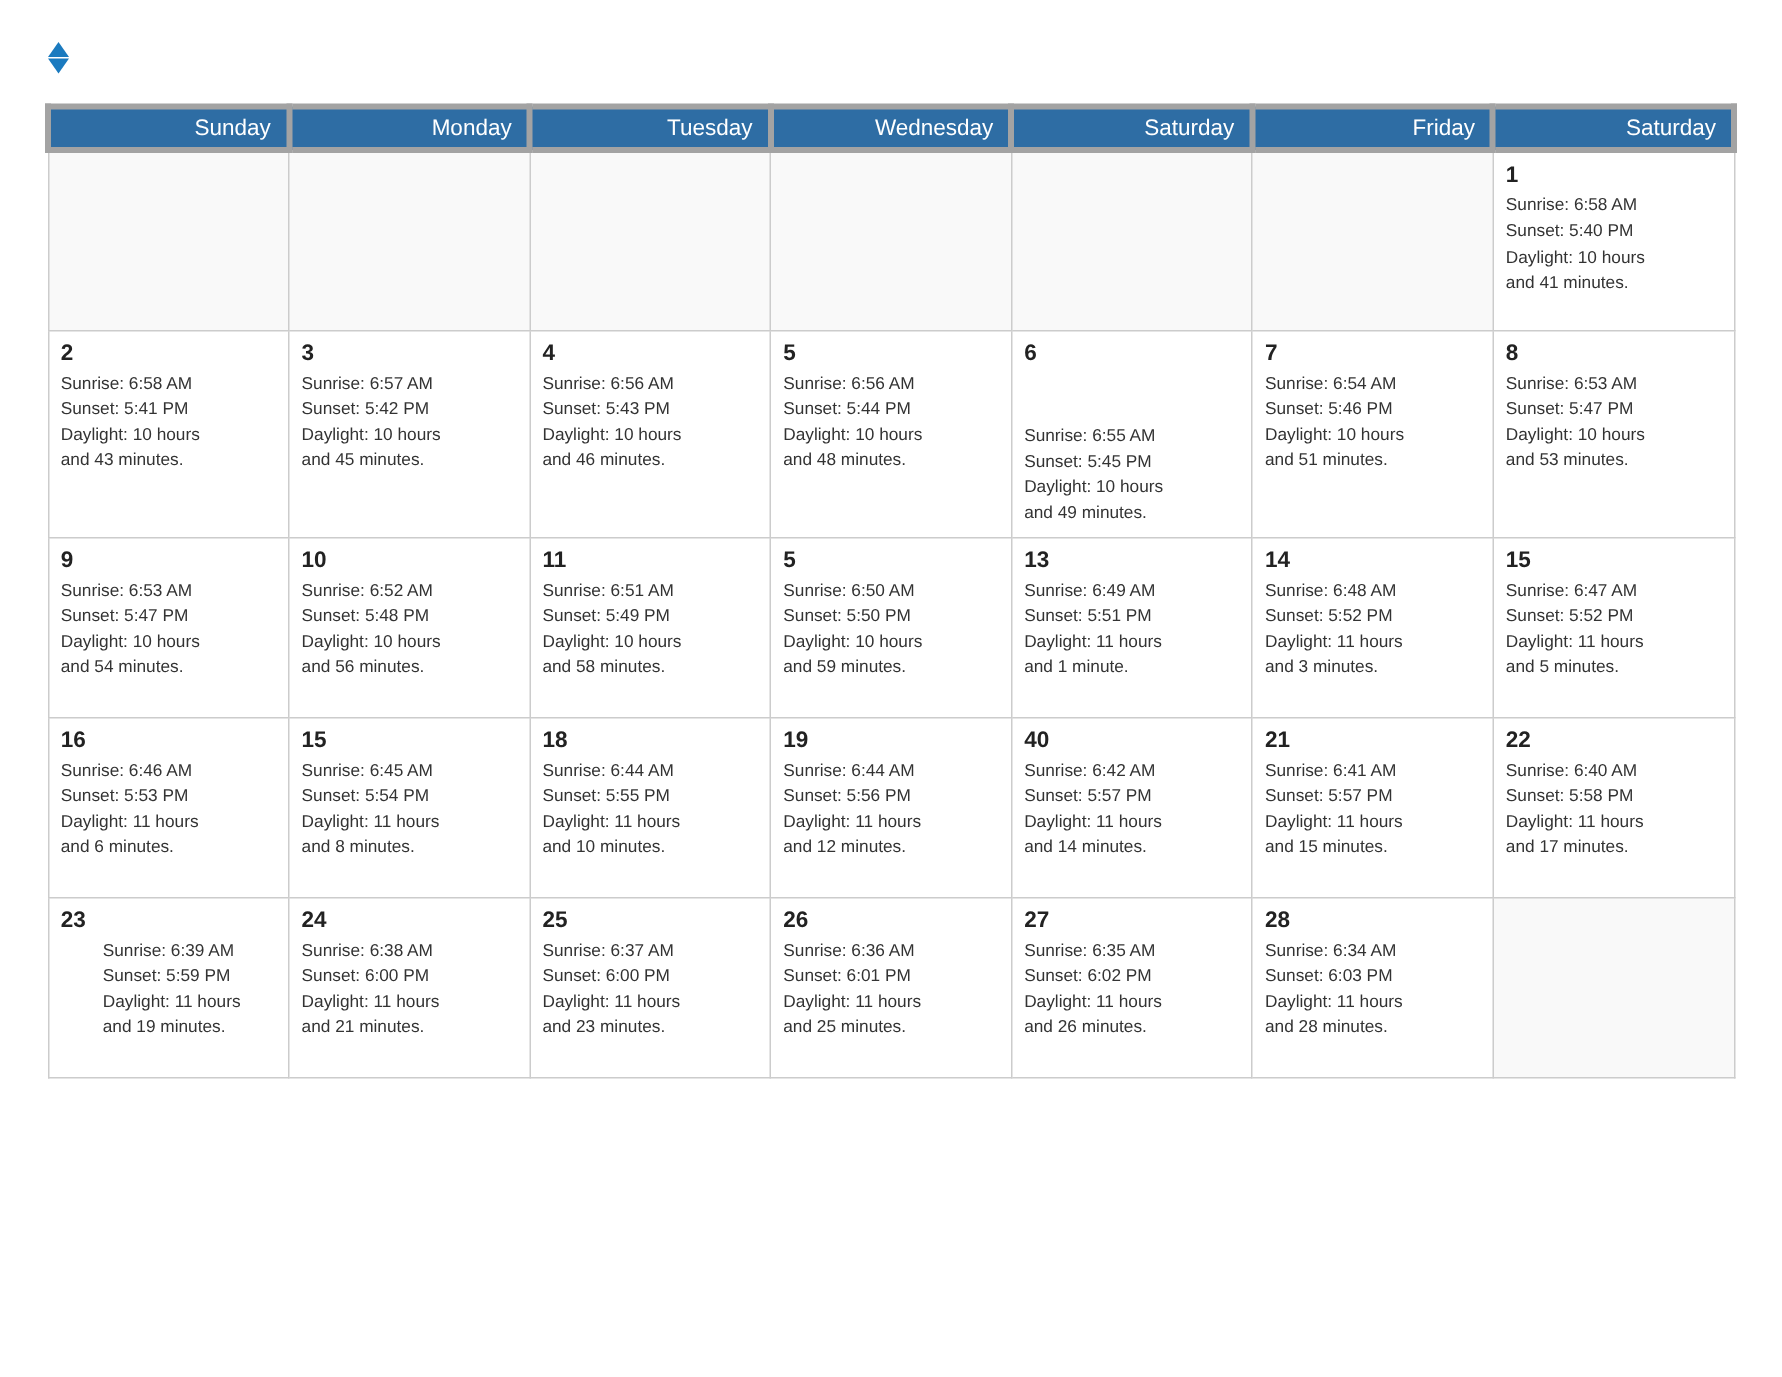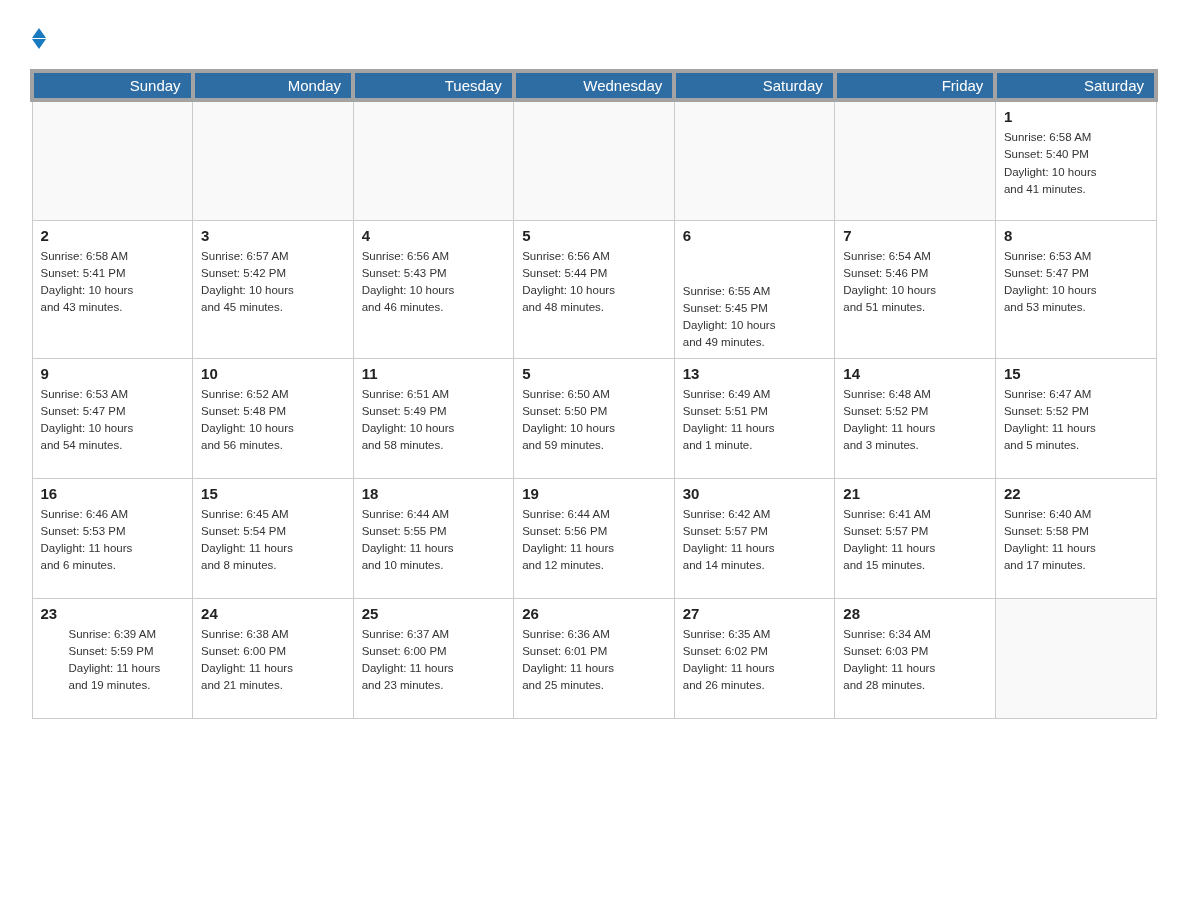--- a/index.html
+++ b/index.html
@@ -261,21 +261,21 @@
 and 10 minutes.</div>
         </td>
         <td>
           <div class="day-number">19</div>
           <div class="day-info" style="white-space: pre-line;">Sunrise: 6:44 AM
 Sunset: 5:56 PM
 Daylight: 11 hours
 and 12 minutes.</div>
         </td>
         <td>
-          <div class="day-number">30</div>
+          <div class="day-number">40</div>
           <div class="day-info" style="white-space: pre-line;">Sunrise: 6:42 AM
 Sunset: 5:57 PM
 Daylight: 11 hours
 and 14 minutes.</div>
         </td>
         <td>
           <div class="day-number">21</div>
           <div class="day-info" style="white-space: pre-line;">Sunrise: 6:41 AM
 Sunset: 5:57 PM
 Daylight: 11 hours

